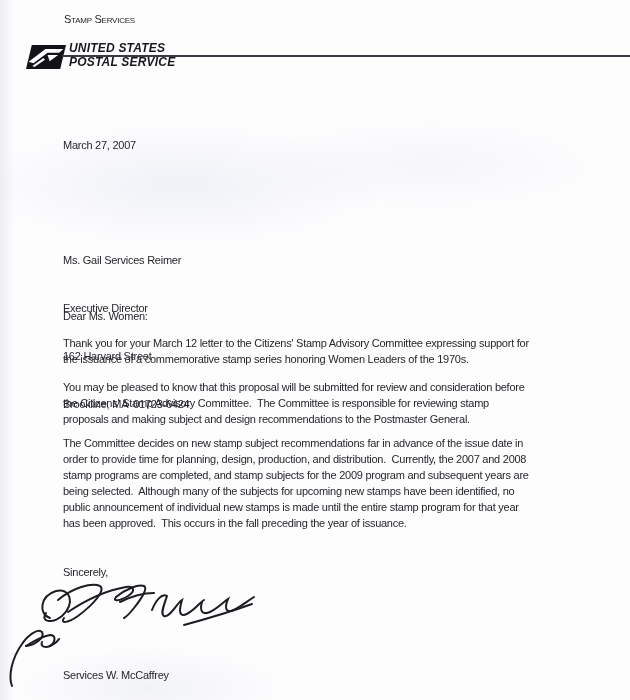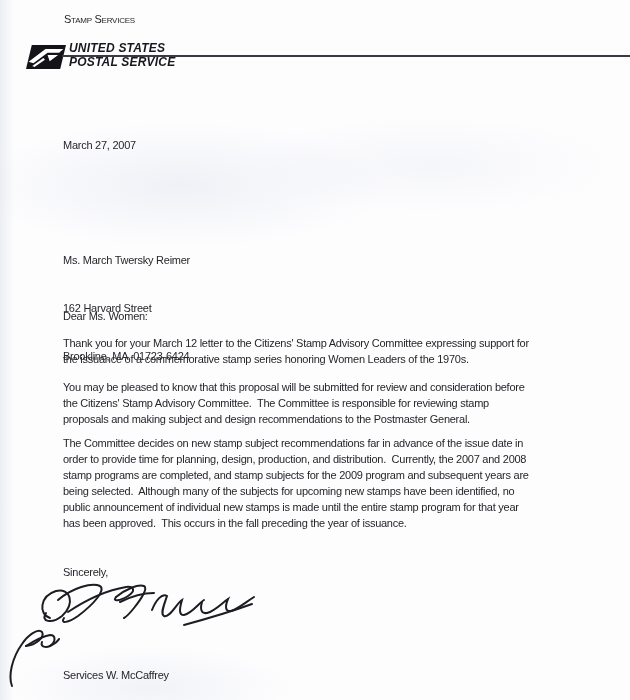--- a/index.html
+++ b/index.html
@@ -70,21 +70,22 @@
 
   <div class="abs brand">
     <div class="b1">UNITED STATES</div>
     <div class="b2">POSTAL SERVICE</div>
   </div>
   <div class="abs rule"></div>
 
   <div class="abs txt date">March 27, 2007</div>
 
   <div class="abs txt addr">
-    <div>Ms. March Twersky Reimer</div>
+    <div>Ms. Gail Services Reimer</div>
+    <div>Executive Director</div>
     <div>162 Harvard Street</div>
     <div>Brookline, MA  01723-6424</div>
   </div>
 
   <div class="abs txt salutation">Dear Ms. Women:</div>
 
   <div class="abs txt p1">Thank you for your March 12 letter to the Citizens' Stamp Advisory Committee expressing support for
 the issuance of a commemorative stamp series honoring Women Leaders of the 1970s.</div>
   <div class="abs txt p2">You may be pleased to know that this proposal will be submitted for review and consideration before
 the Citizens' Stamp Advisory Committee.  The Committee is responsible for reviewing stamp

